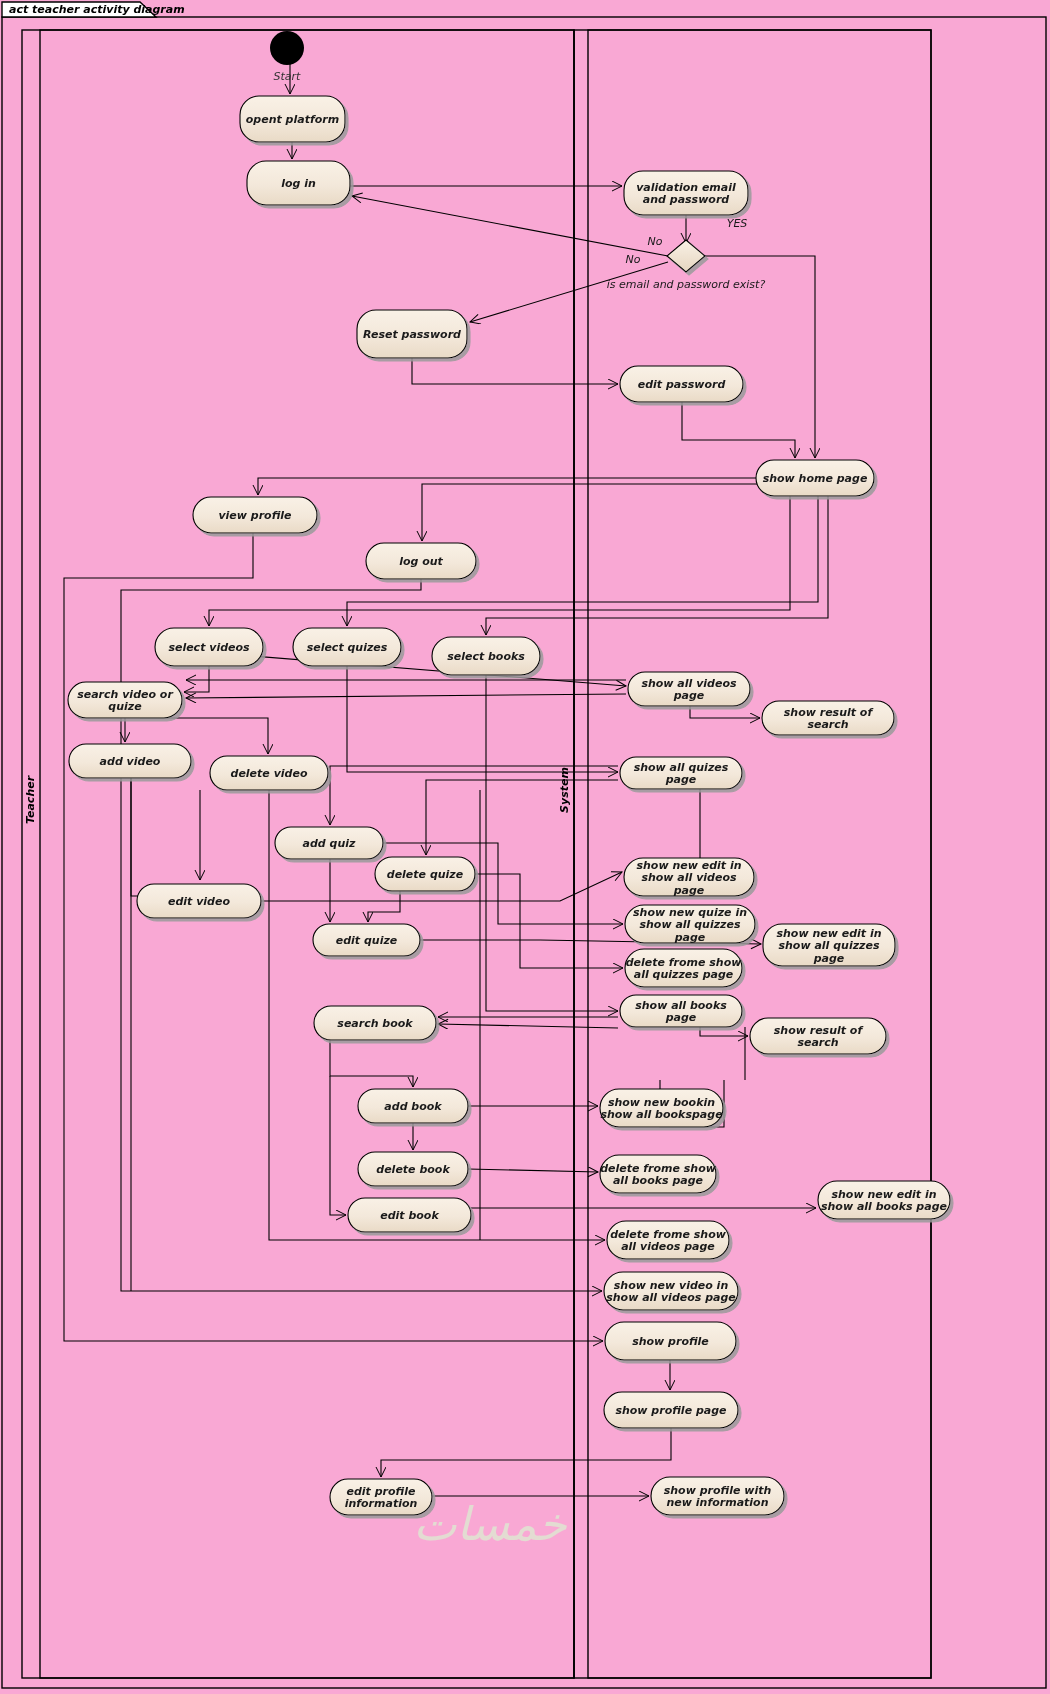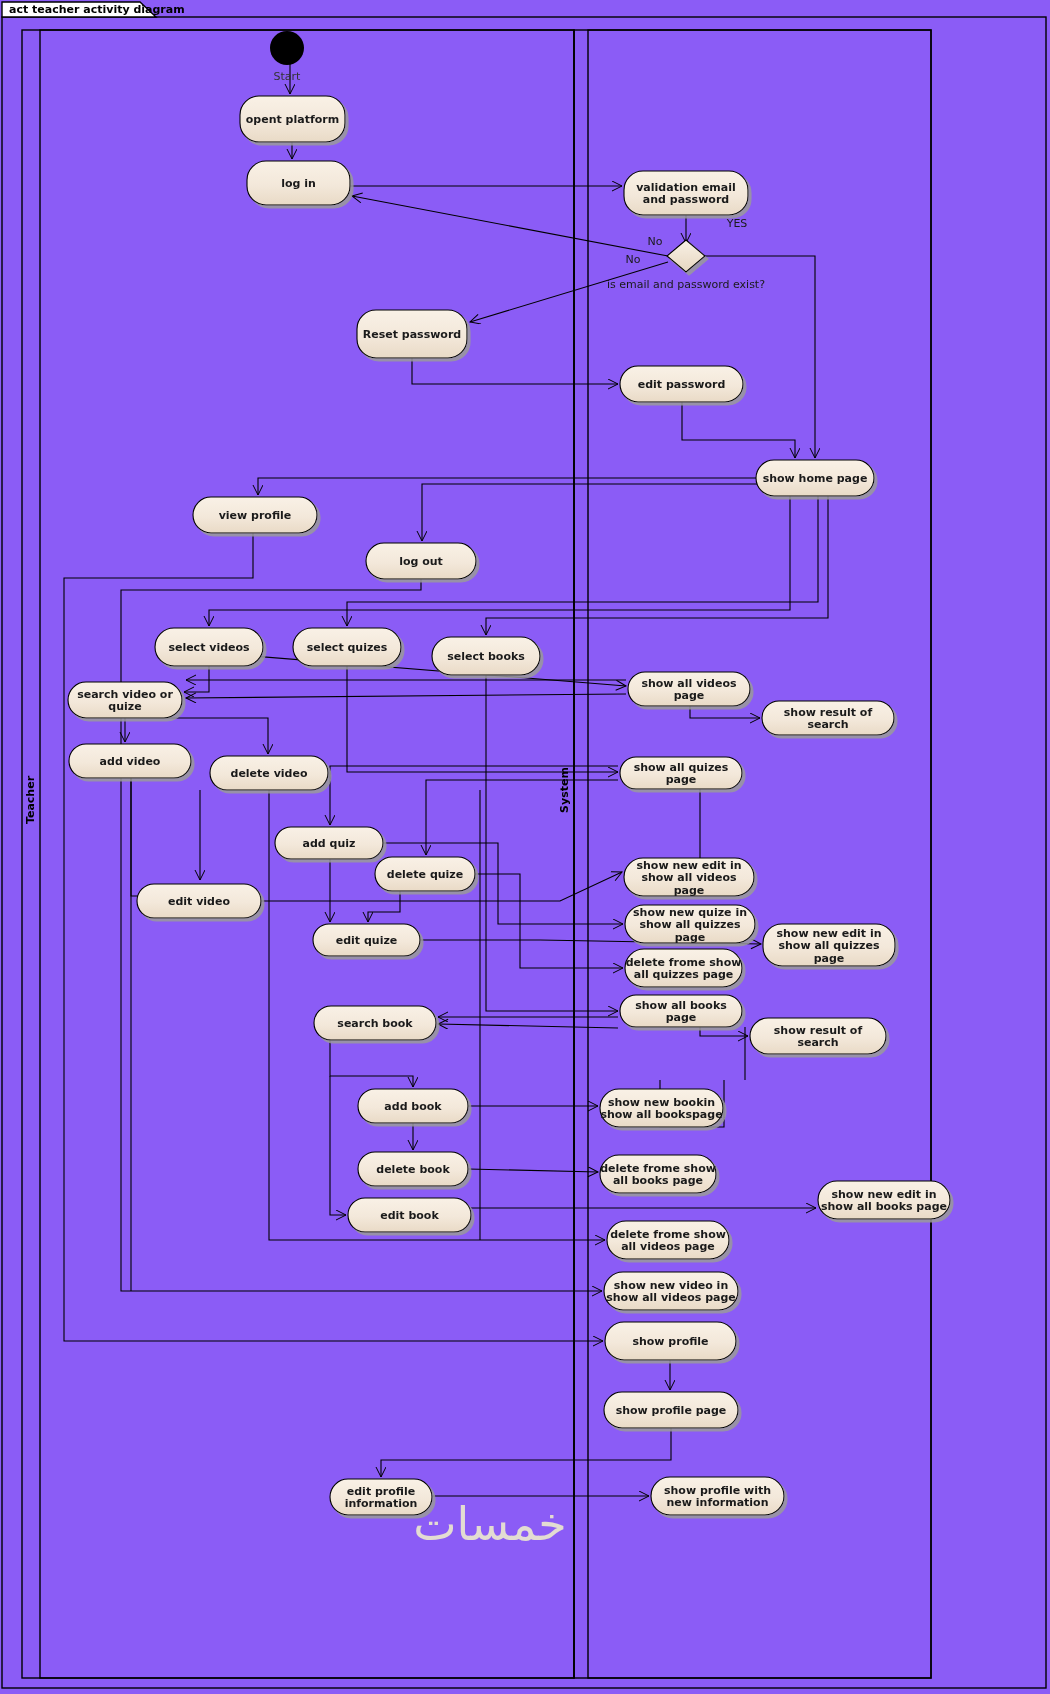--- a/index.html
+++ b/index.html
@@ -1,18 +1,18 @@
 <!DOCTYPE html>
 <html><head>
 <meta charset="utf-8">
 <title>act teacher activity diagram</title>
 <style>
   html,body{margin:0;padding:0;background:#ffffff;}
   body{font-family:"DejaVu Sans","Liberation Sans",sans-serif;}
-  #stage{position:relative;width:1050px;height:1694px;background:#8b5cf6;overflow:hidden;}
+  #stage{position:relative;width:1050px;height:1694px;background:#f9a8d4;overflow:hidden;font-style:italic;}
   svg#diagram{position:absolute;left:0;top:0;width:1050px;height:1694px;}
   .nodeLabel{font-family:"DejaVu Sans","Liberation Sans",sans-serif;font-size:11px;font-weight:bold;fill:#1a1a1a;}
   .edgeLabel{font-family:"DejaVu Sans","Liberation Sans",sans-serif;font-size:11px;fill:#1a1a1a;}
   .frameTitle{font-family:"DejaVu Sans","Liberation Sans",sans-serif;font-size:11px;font-weight:bold;fill:#000000;}
   .laneLabel{font-family:"DejaVu Sans","Liberation Sans",sans-serif;font-size:11px;font-weight:bold;fill:#000000;}
   .startLabel{font-family:"DejaVu Sans","Liberation Sans",sans-serif;font-size:11px;fill:#333333;}
   .wm{font-family:"DejaVu Sans","Liberation Sans",sans-serif;font-size:46px;fill:#e3dcd2;}
 </style>
 </head>
 <body>

